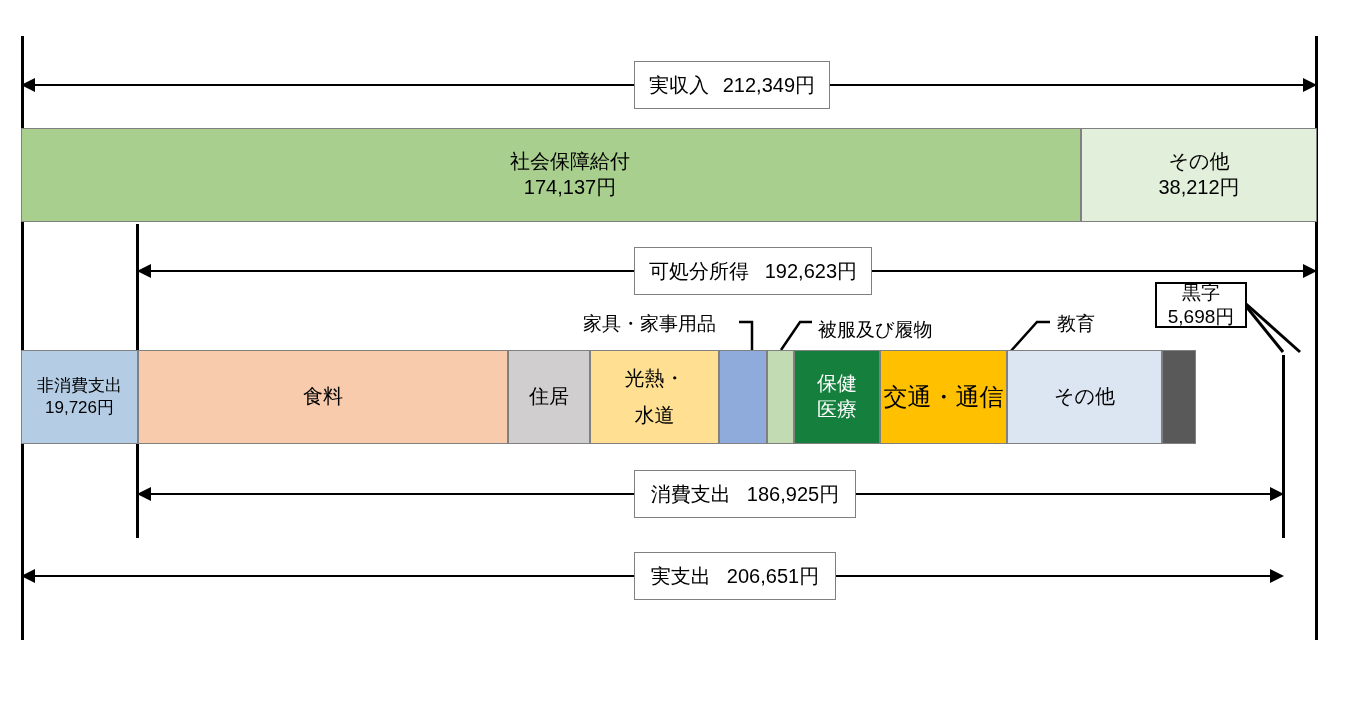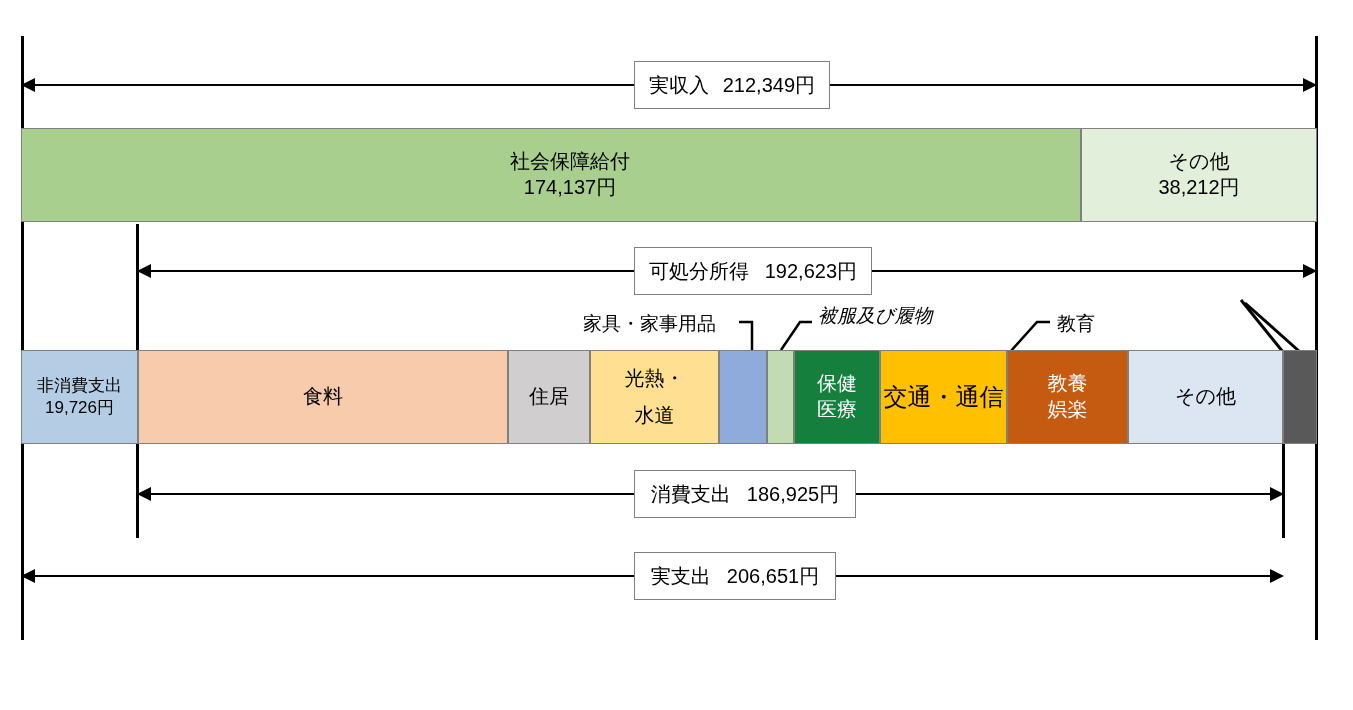--- a/index.html
+++ b/index.html
@@ -82,39 +82,43 @@
     <div class="mbox" style="left:497px;width:238px;height:48px;">
       <span>可処分所得</span>
       <span class="gap"></span>
       <span>192,623円</span>
     </div>
   </div>
 
   <div class="callout" style="left:583px;top:311px;">
     <span>家具・家事用品</span>
   </div>
-  <div class="callout" style="left:818px;top:303px;font-style:italic;">
+  <div class="callout" style="left:818px;top:317px;">
     <span>被服及び履物</span>
   </div>
   <div class="callout" style="left:1057px;top:311px;">
     <span>教育</span>
   </div>
 
   <svg id="leaders">
 
     <polyline points="739,322 752,322 752,350" fill="none" stroke="#000" stroke-width="2.5"></polyline>
 
     <polyline points="812,322 800,322 781,350" fill="none" stroke="#000" stroke-width="2.5"></polyline>
 
     <polyline points="1050,322 1037,322 1010,352" fill="none" stroke="#000" stroke-width="2.5"></polyline>
 
     <polyline points="1245,303 1300,352" fill="none" stroke="#000" stroke-width="3"></polyline>
     <polyline points="1241,300 1283,352" fill="none" stroke="#000" stroke-width="3"></polyline>
   </svg>
 
+  <div class="profitbox" style="left:1155px;top:282px;width:92px;height:46px;">
+    <span>黒字</span>
+    <span>5,698円</span>
+  </div>
 
   <div class="bar" style="left:21px;top:350px;width:1296px;height:94px;">
 
     <div class="seg" style="width:117px;background:#b4cde4;font-size:17px;color:#000;">
       <span class="l1">非消費支出</span>
       <span class="l2">19,726円</span>
     </div>
 
     <div class="seg" style="width:370px;background:#f7cbac;font-size:20px;color:#000;align-items:center;">
       <span class="l1">食料</span>
@@ -135,24 +139,20 @@
 
     <div class="seg" style="width:86px;background:#15803d;font-size:20px;color:#fff;">
       <span class="l1">保健</span>
       <span class="l2">医療</span>
     </div>
 
     <div class="seg" style="width:127px;background:#ffc000;font-size:24px;color:#000;">
       <span class="l1">交通・通信</span>
     </div>
 
-    <div class="seg" style="width:121px;background:#c55a11;font-size:20px;color:#fff;">
-      <span class="l1">教養</span>
-      <span class="l2">娯楽</span>
-    </div>
 
     <div class="seg" style="width:155px;background:#dce6f2;font-size:20px;color:#000;">
       <span class="l1">その他</span>
     </div>
 
     <div class="seg" style="width:34px;background:#595959;"></div>
   </div>
 
   <div class="measure" style="left:137px;top:494px;width:1147px;">
     <div class="mline" style="left:14px;right:14px;"></div>

